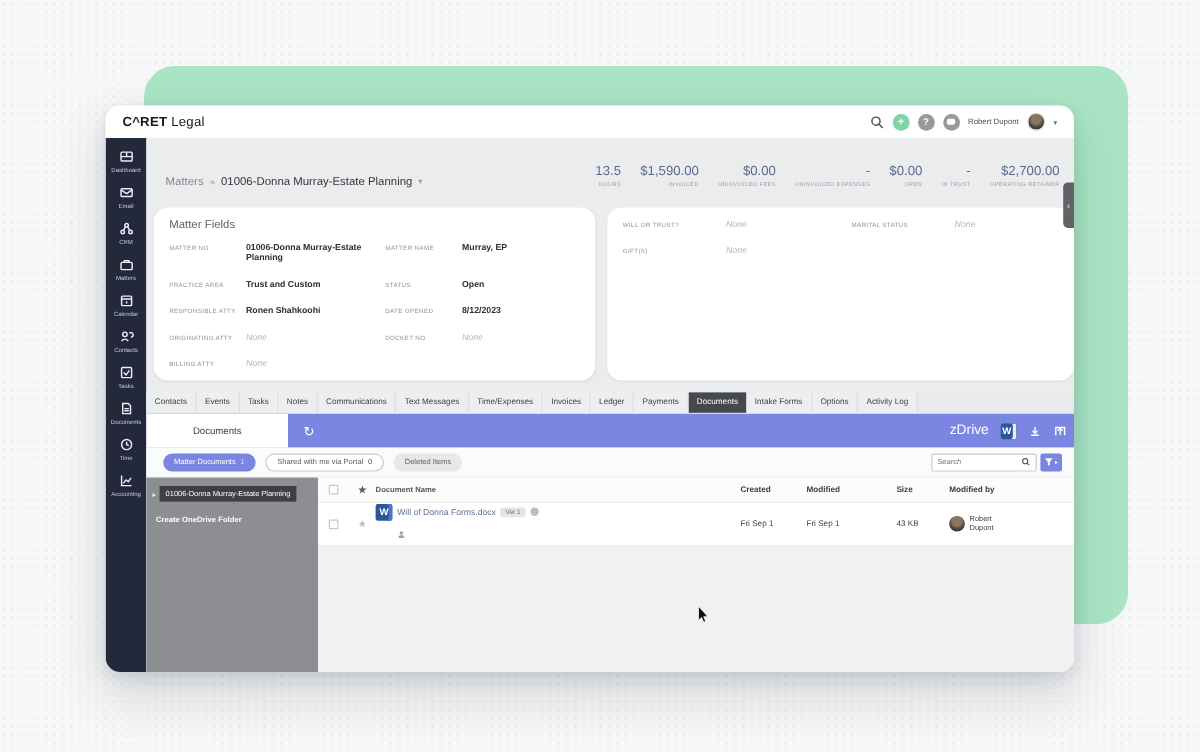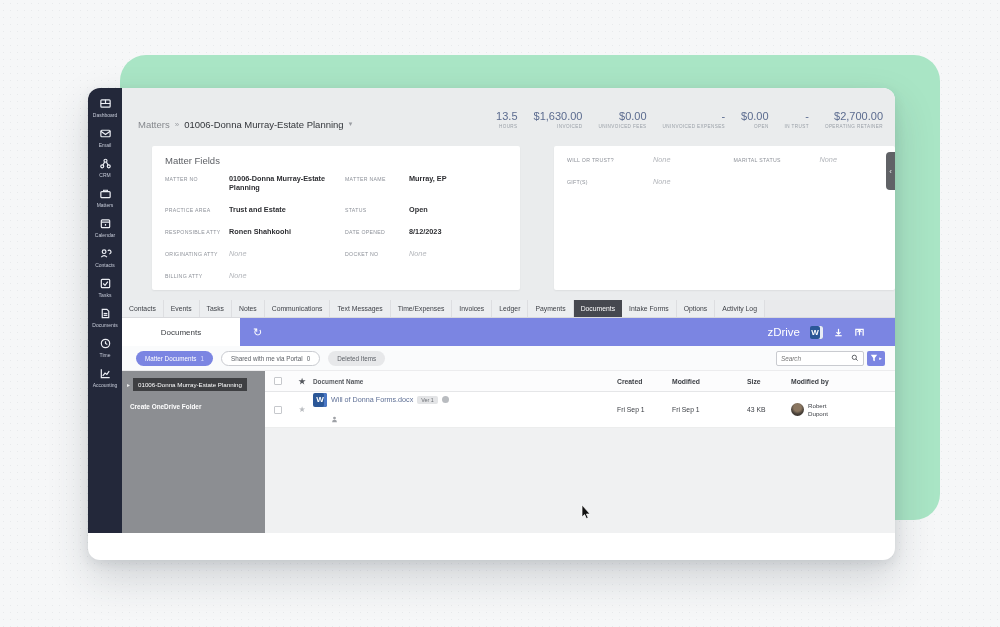--- a/index.html
+++ b/index.html
@@ -49,21 +49,21 @@
   .bc-section { color:#85888d; }
   .bc-sep { color:#9a9da2; font-size:8px; }
   .bc-matter { color:#33363b; }
   .bc-caret { color:#9a9da2; font-size:7px; }
   .financials { display:flex; align-items:flex-start; gap:16px; margin-top:12px; }
   .fin-item { text-align:right; }
   .fin-value { font-size:11px; color:#5b6b8f; white-space:nowrap; }
   .fin-label { font-size:4.6px; color:#9aa0a8; letter-spacing:.4px; margin-top:2px; white-space:nowrap; }
   
   .cards { display:flex; gap:10px; padding:0 0 0 6px; height:144px; }
-  .card { background:#fff; border-radius:2px; box-shadow:0 1px 2px rgba(0,0,0,.06); padding:9px 13px;margin-left:24px; }
+  .card { background:#fff; border-radius:12px; box-shadow:0 1px 2px rgba(0,0,0,.06); padding:9px 13px; }
   .card-matter { width:368px; }
   .card-custom { flex:1; }
   .card-title-row { display:flex; align-items:center; gap:8px; margin-bottom:8px; }
   .card-title { font-size:9.5px; color:#5c5f64; }
   .edit-btn { font-size:6px; color:#8b8e93; border:1px solid #d4d6d9; border-radius:2px; padding:2px 6px; background:#fff; }
   .field-grid { display:grid; grid-template-columns:1fr 1fr; column-gap:18px; row-gap:13px; }
   .field { display:flex; align-items:baseline; }
   .f-label { width:64px; flex:none; font-size:5.2px; color:#8d9199; letter-spacing:.3px; }
   .f-value { font-size:7.3px; color:#2e2f33; font-weight:600; }
   .f-value.empty { color:#b3b6bb; font-style:italic; font-weight:400; }
@@ -71,21 +71,21 @@
   
   .tabs { display:flex; margin-top:10px; height:18px; background:#e9eaec; border-bottom:1px solid #d9dadd; }
   .tab { font-size:6.8px; color:#3c3f45; padding:0 7px; display:flex; align-items:center; white-space:nowrap; border-right:1px solid #dddee1; background:#eceef0; }
   .tab.active { background:#46484f; color:#fff; border-right:none; }
   
   .purplebar { height:28px; background:#7b85e2; display:flex; align-items:stretch; }
   .ptab { display:flex; align-items:center; justify-content:center; font-size:8px; }
   .ptab.docs { width:118px; background:#fff; color:#3a3d42; }
   .ptab.templates { width:182px; background:#868fe7; color:#fff; border-left:1px solid #9aa2ec; border-right:1px solid #9aa2ec; }
   .refresh { color:#fff; font-size:11px; display:flex; align-items:center; margin-left:13px; }
-  .pright { margin-left:auto; display:flex; align-items:center; gap:10px; padding-right:30px; }
+  .pright { margin-left:auto; display:flex; align-items:center; gap:10px; padding-right:6px; }
   .zdrive { color:#fff; font-size:11.5px; }
   .word-icon { width:13px; height:13px; background:#2b5797; border-radius:2px; color:#fff; font-size:8px; font-weight:700;
     display:flex; align-items:center; justify-content:center; box-shadow:inset -3px 0 0 #e8ecf5; padding-right:3px; }
   .pright svg { width:11px; height:11px; stroke:#fff; fill:none; stroke-width:1.3; }
   
   .filterbar { height:25px; background:#fafbfc; display:flex; align-items:center; gap:8px; padding:0 10px 0 14px; border-bottom:1px solid #ececee; }
   .pill { height:15px; display:flex; align-items:center; border-radius:8px; font-size:6.3px; padding:0 9px; gap:4px; white-space:nowrap; }
   .pill.primary { background:#7b85e2; color:#fff; }
   .pill.primary .pill-count { color:#d7dbff; }
   .pill.outline { background:#fff; border:1px solid #c9cbd0; color:#5a5e64; }
@@ -134,20 +134,40 @@
     border-radius:4px 0 0 4px; color:#e8e9ea; font-size:8px; display:flex; align-items:center; justify-content:center; }
   .cursor { position:absolute; left:581px; top:505px; width:11px; height:15px; }
 </style>
 </head>
 <body>
 
 <div class="mint-card"></div>
 
 <div class="app-window">
 
+  <div class="app-header">
+    <div class="logo">
+      <b>C^RET</b>
+      <span>Legal</span>
+    </div>
+    <div class="header-right">
+      <svg class="hicon-search" viewBox="0 0 12 12">
+          <circle cx="5" cy="5" r="3.4" stroke="#4a4d52" fill="none" stroke-width="1.2"></circle>
+          <line x1="7.6" y1="7.6" x2="10.6" y2="10.6" stroke="#4a4d52" stroke-width="1.2"></line>
+        </svg>
+      <div class="circle-btn plus">+</div>
+      <div class="circle-btn help">?</div>
+      <div class="circle-btn chat">
+          <div class="chat-bubble"></div>
+        </div>
+      <span class="user-name">Robert Dupont</span>
+      <div class="avatar"></div>
+      <span class="caret-down">▾</span>
+    </div>
+  </div>
 
   <div class="app-body">
 
     <nav class="sidebar">
       <div class="nav-item">
         <svg viewBox="0 0 14 14">
             <rect x="2" y="3" width="10" height="8" rx="1"></rect>
             <line x1="2" y1="7" x2="12" y2="7"></line>
             <line x1="7" y1="3" x2="7" y2="7"></line>
           </svg>
@@ -231,21 +251,21 @@
           <span class="bc-sep">»</span>
           <span class="bc-matter">01006-Donna Murray-Estate Planning</span>
           <span class="bc-caret">▾</span>
         </div>
         <div class="financials">
           <div class="fin-item">
             <div class="fin-value">13.5</div>
             <div class="fin-label">HOURS</div>
           </div>
           <div class="fin-item">
-            <div class="fin-value">$1,630.00</div>
+            <div class="fin-value">$1,590.00</div>
             <div class="fin-label">INVOICED</div>
           </div>
           <div class="fin-item">
             <div class="fin-value">$0.00</div>
             <div class="fin-label">UNINVOICED FEES</div>
           </div>
           <div class="fin-item">
             <div class="fin-value">-</div>
             <div class="fin-label">UNINVOICED EXPENSES</div>
           </div>
@@ -273,21 +293,21 @@
             <div class="field">
               <span class="f-label">MATTER NO</span>
               <span class="f-value">01006-Donna Murray-Estate Planning</span>
             </div>
             <div class="field">
               <span class="f-label">MATTER NAME</span>
               <span class="f-value">Murray, EP</span>
             </div>
             <div class="field">
               <span class="f-label">PRACTICE AREA</span>
-              <span class="f-value">Trust and Estate</span>
+              <span class="f-value">Trust and Custom</span>
             </div>
             <div class="field">
               <span class="f-label">STATUS</span>
               <span class="f-value">Open</span>
             </div>
             <div class="field">
               <span class="f-label">RESPONSIBLE ATTY</span>
               <span class="f-value">Ronen Shahkoohi</span>
             </div>
             <div class="field">

